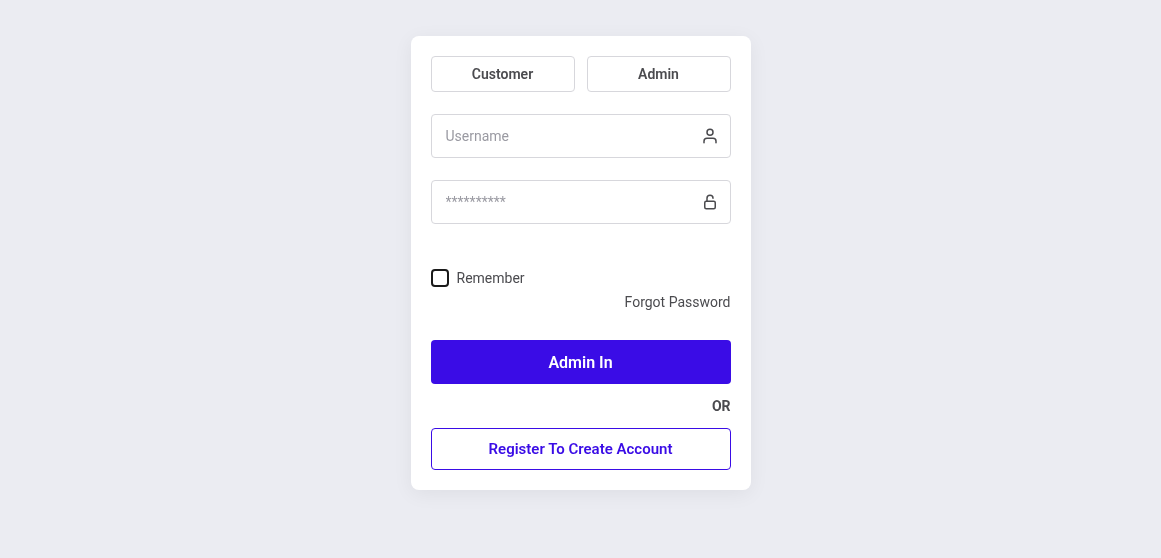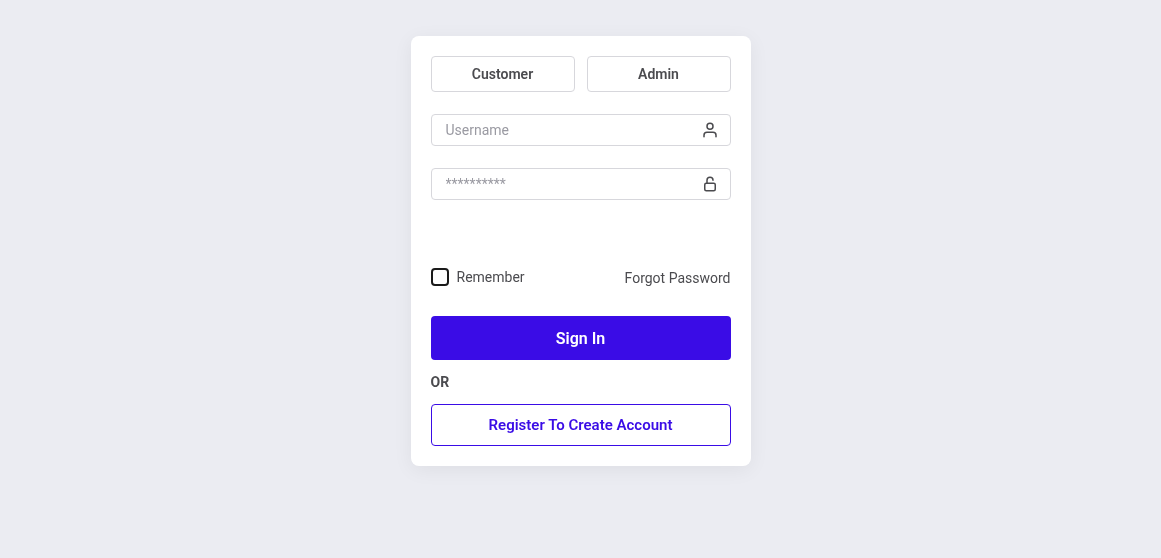--- a/index.html
+++ b/index.html
@@ -42,21 +42,21 @@
       font-size: 14px;
       color: #4b4b4f;
       cursor: pointer;
     }
     .input-wrap {
       position: relative;
       margin-bottom: 22px;
     }
     .input-field {
       width: 100%;
-      height: 32px;
+      height: 44px;
       border: 1px solid #d7d7dc;
       border-radius: 4px;
       padding: 0 44px 0 14px;
       font-size: 14px;
       color: #333;
       outline: none;
     }
     .input-field::placeholder {
       color: #9a9aa2;
     }
@@ -65,21 +65,21 @@
       right: 12px;
       top: 50%;
       transform: translateY(-50%);
       width: 18px;
       height: 18px;
       color: #4a4a4e;
     }
     .row-options {
       display: flex;
       justify-content: space-between;
-      align-items: flex-end;
+      align-items: center;
       margin-bottom: 30px;
       gap: 20px;
     }
     .remember {
       display: flex;
       align-items: center;
       gap: 8px;
     }
     .checkbox {
       width: 18px;
@@ -104,21 +104,21 @@
       background: #3a0ce6;
       color: #fff;
       border: none;
       border-radius: 4px;
       font-size: 16px;
       font-weight: 600;
       cursor: pointer;
       margin-bottom: 14px;
     }
     .or-divider {
-      text-align: left;
+      text-align: right;
       font-size: 14px;
       font-weight: 700;
       color: #4b4b4f;
       margin-bottom: 14px;
     }
     .btn-secondary {
       width: 100%;
       height: 42px;
       background: #fff;
       color: #3a0ce6;
@@ -164,21 +164,21 @@
 
   <div class="row-options">
     <div class="remember">
       <div class="checkbox"></div>
       <span class="remember-label">Remember</span>
     </div>
     <span class="forgot">Forgot Password</span>
   </div>
 
   <button class="btn-primary">
-    <span>Sign In</span>
+    <span>Admin In</span>
   </button>
 
   <div class="or-divider">OR</div>
 
   <button class="btn-secondary">
     <span>Register To Create Account</span>
   </button>
 </div>
 
 </body></html>

